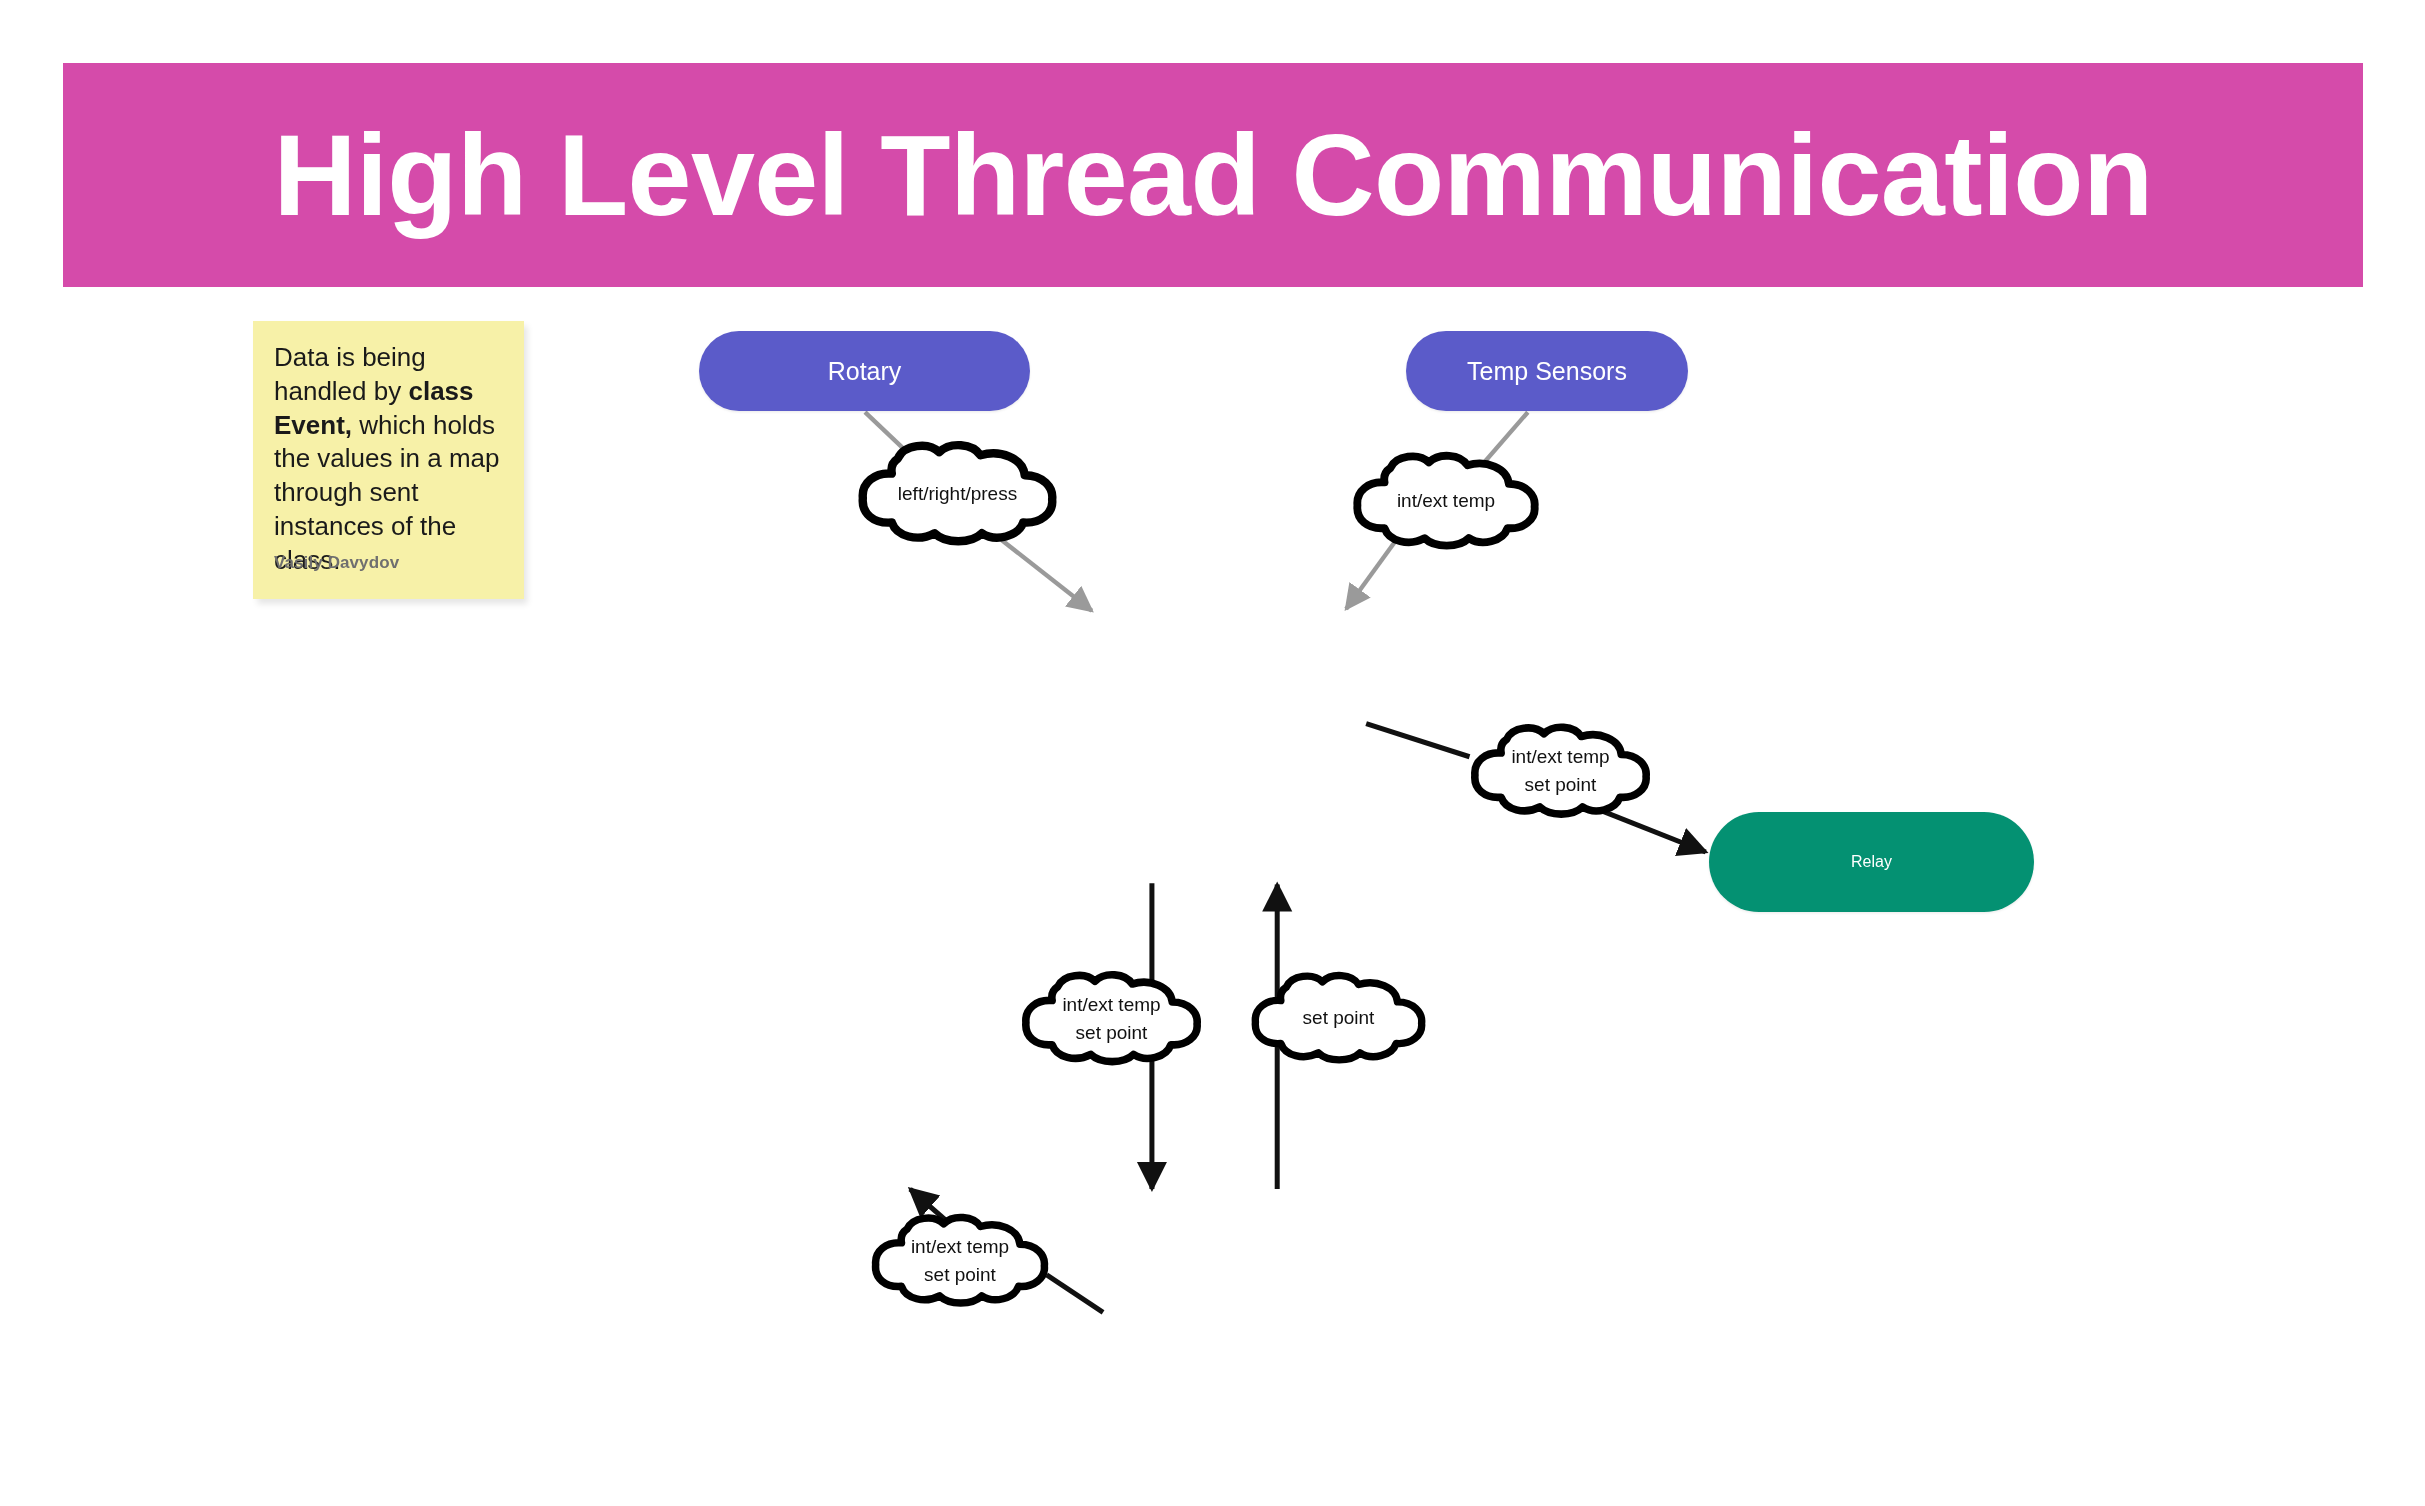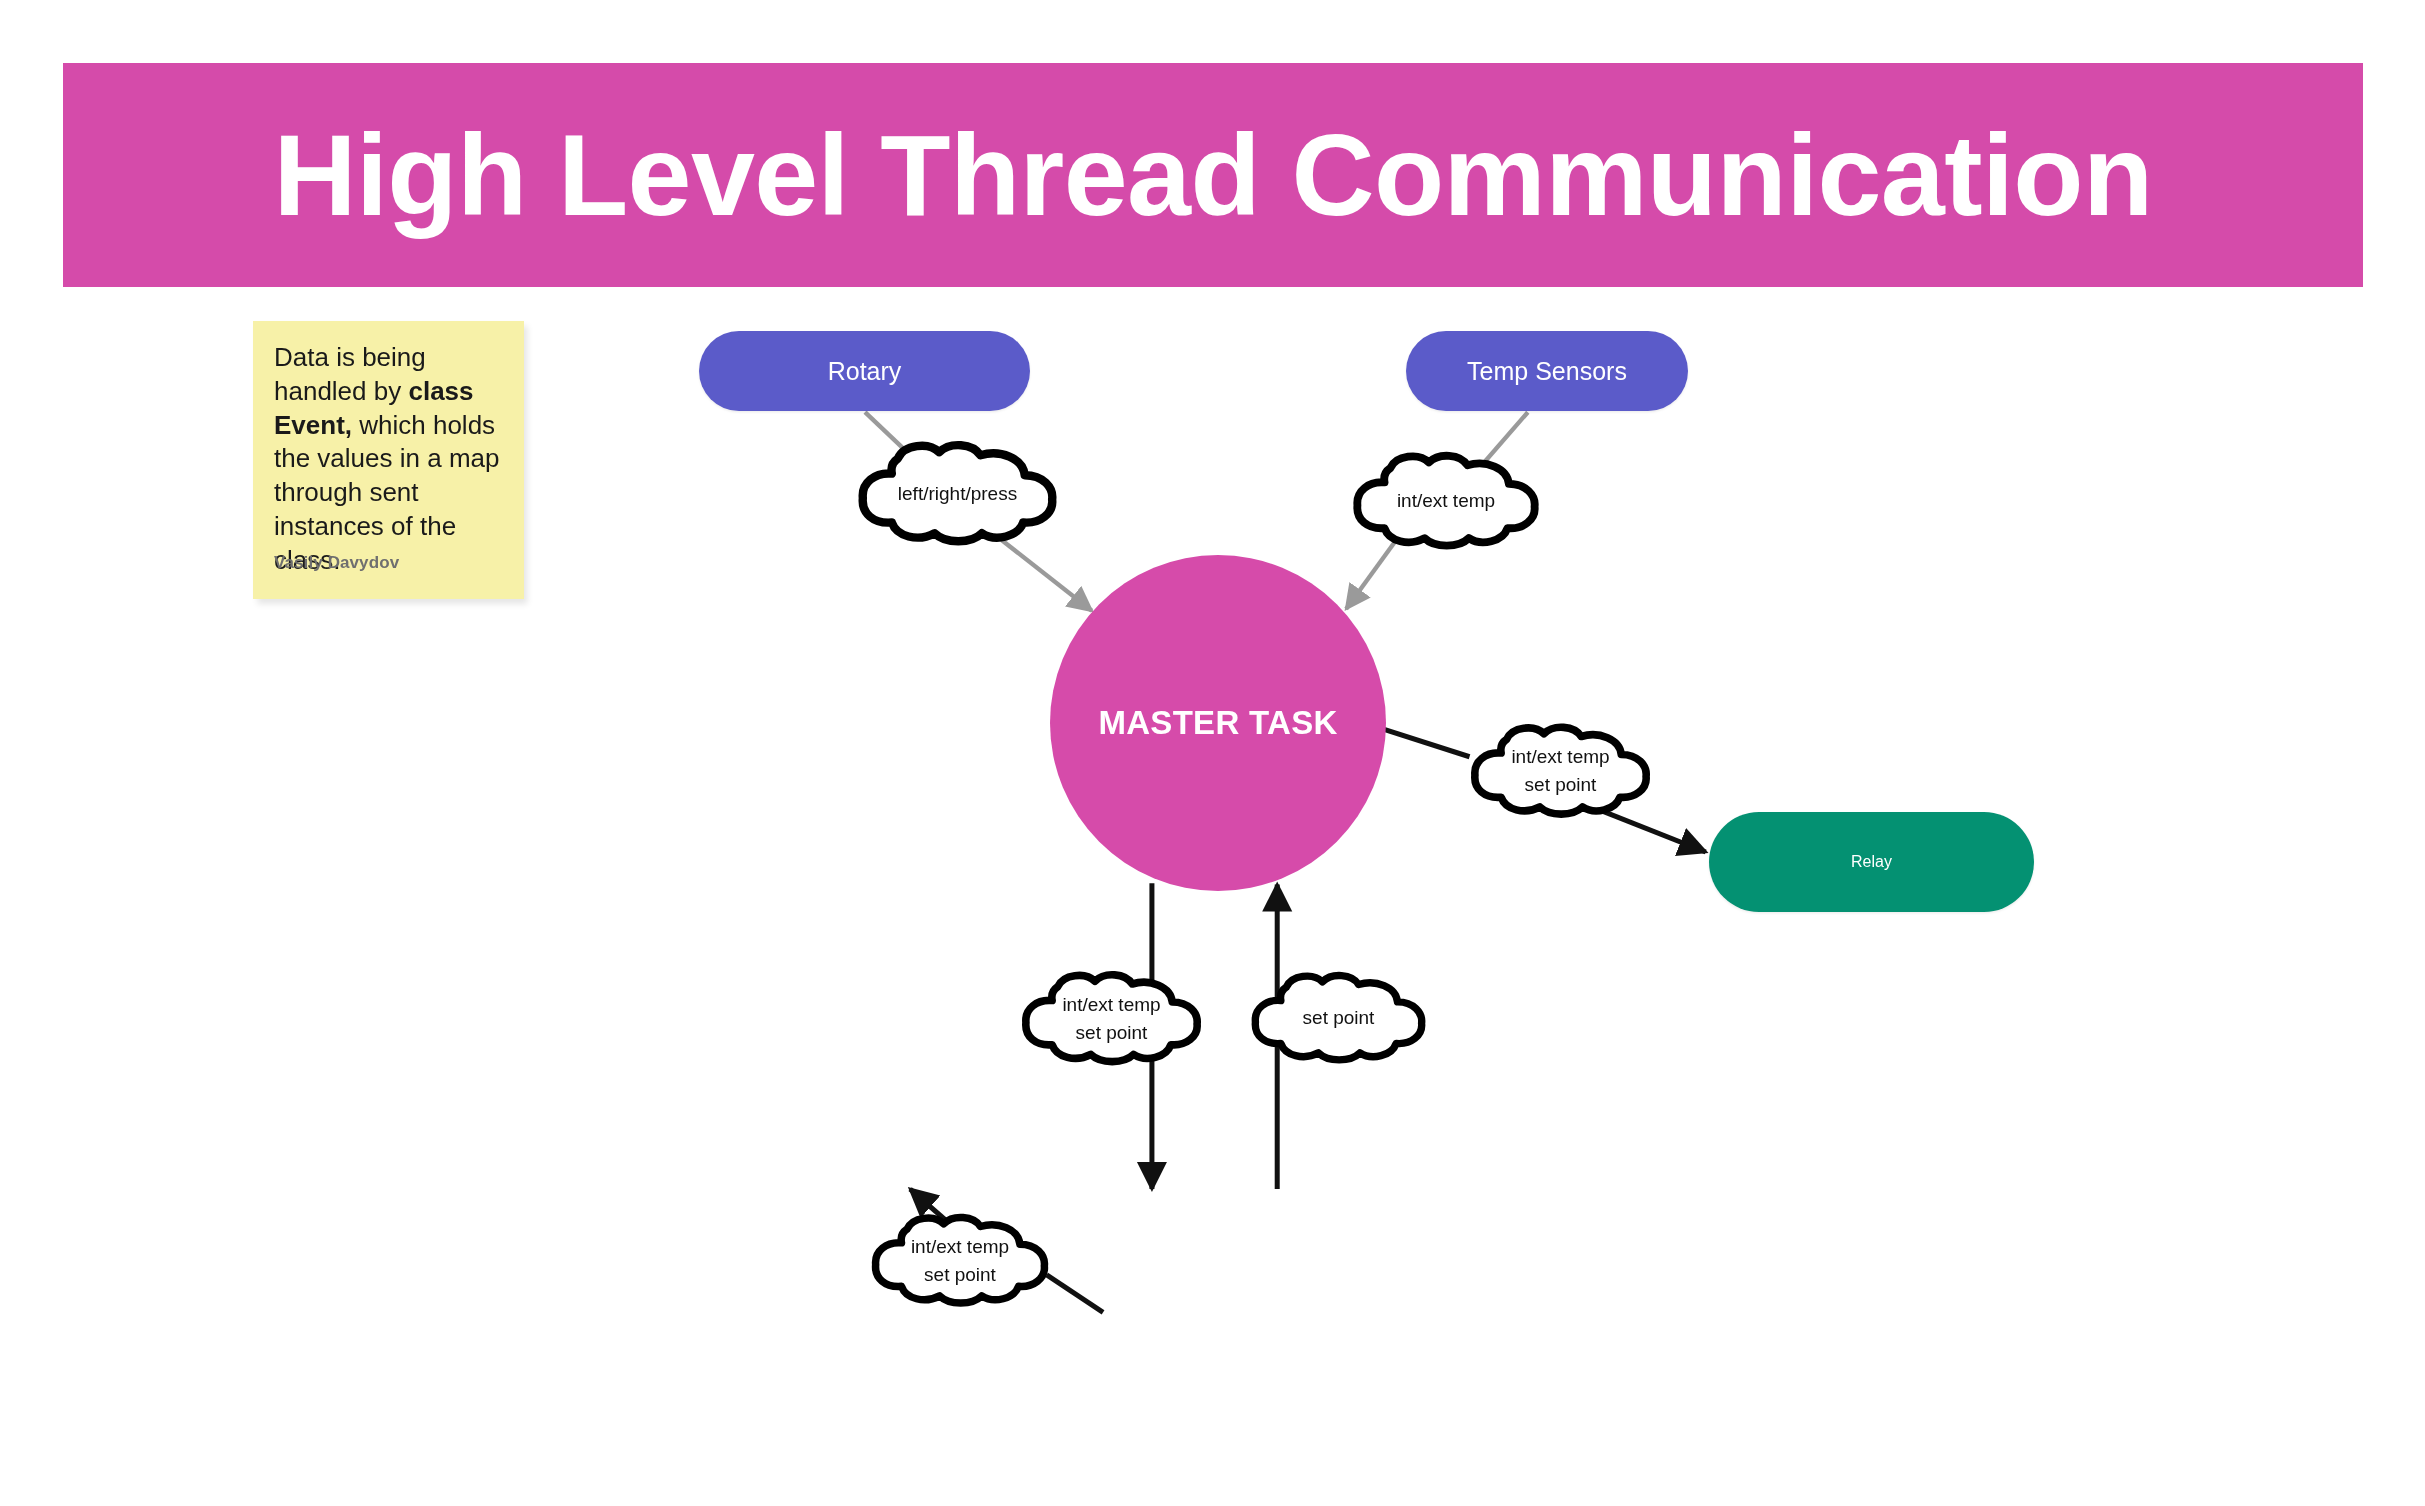--- a/index.html
+++ b/index.html
@@ -131,23 +131,20 @@
   </svg>
 
   <div class="pill purple" id="node-rotary">
     <span>Rotary</span>
   </div>
 
   <div class="pill purple" id="node-temp-sensors">
     <span>Temp Sensors</span>
   </div>
 
-  <div id="node-master-task">
-    <span>MASTER TASK</span>
-  </div>
 
   <div class="pill green" id="node-relay">
     <span>Relay</span>
   </div>
 
 
 
   <div class="cloud" id="cloud-left-right-press">
     <svg viewBox="0 0 300 140" width="229" height="107">
       <path d="M72,24 C80,6 112,2 126,16 C140,2 170,4 180,20 C206,12 236,24 238,46

